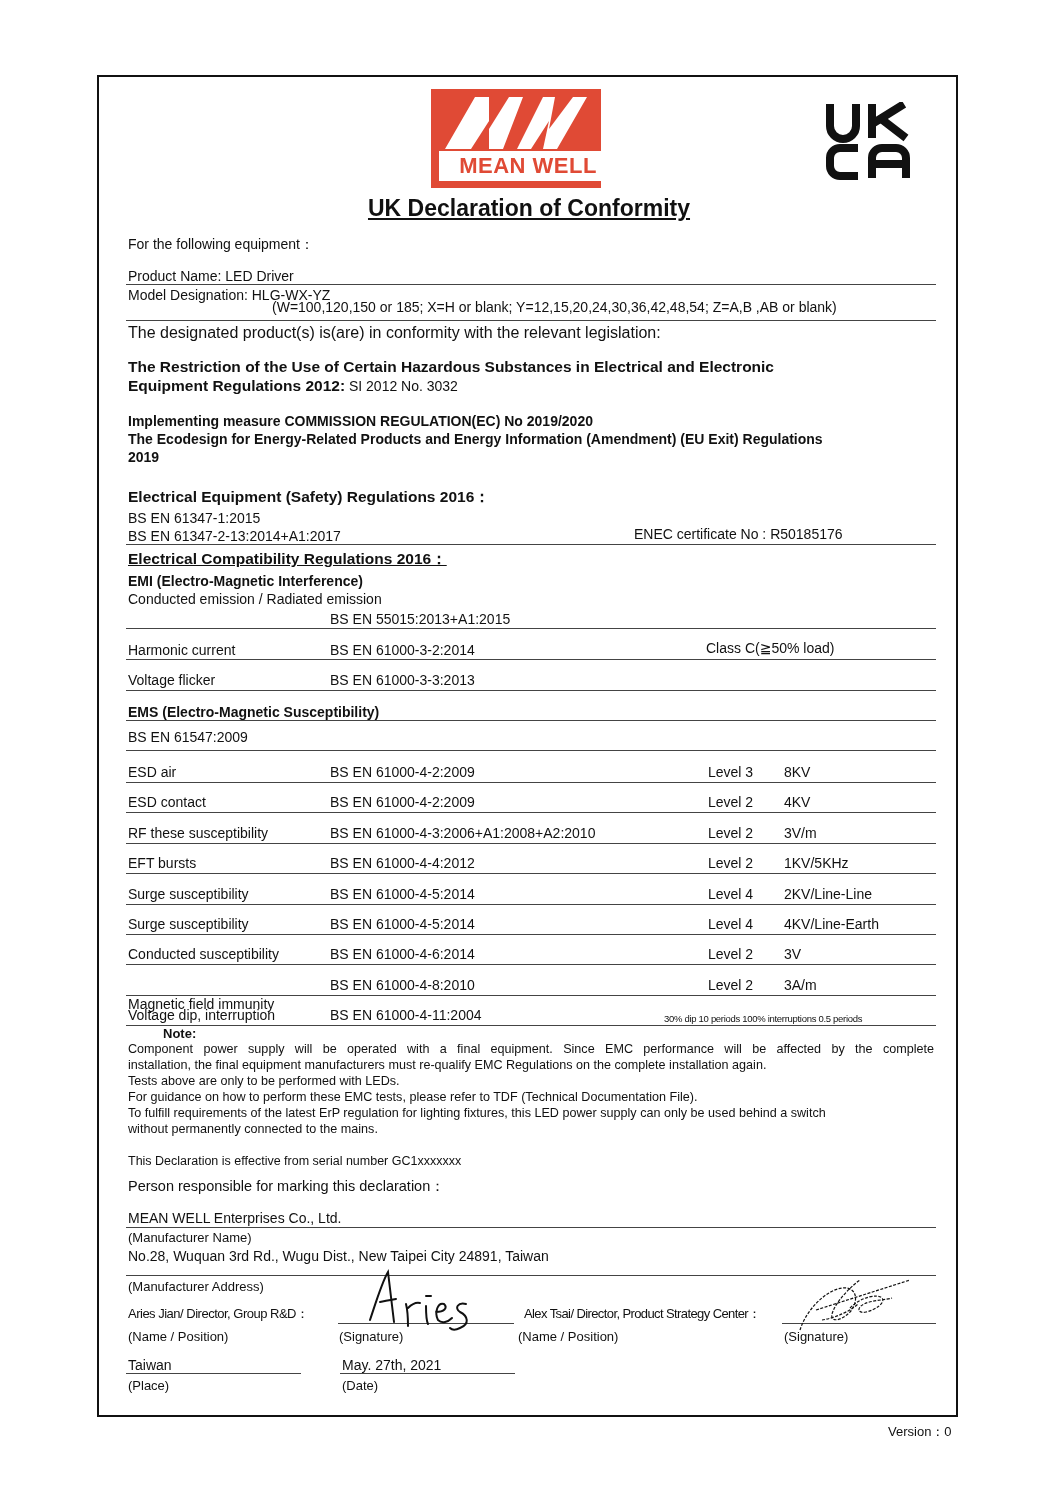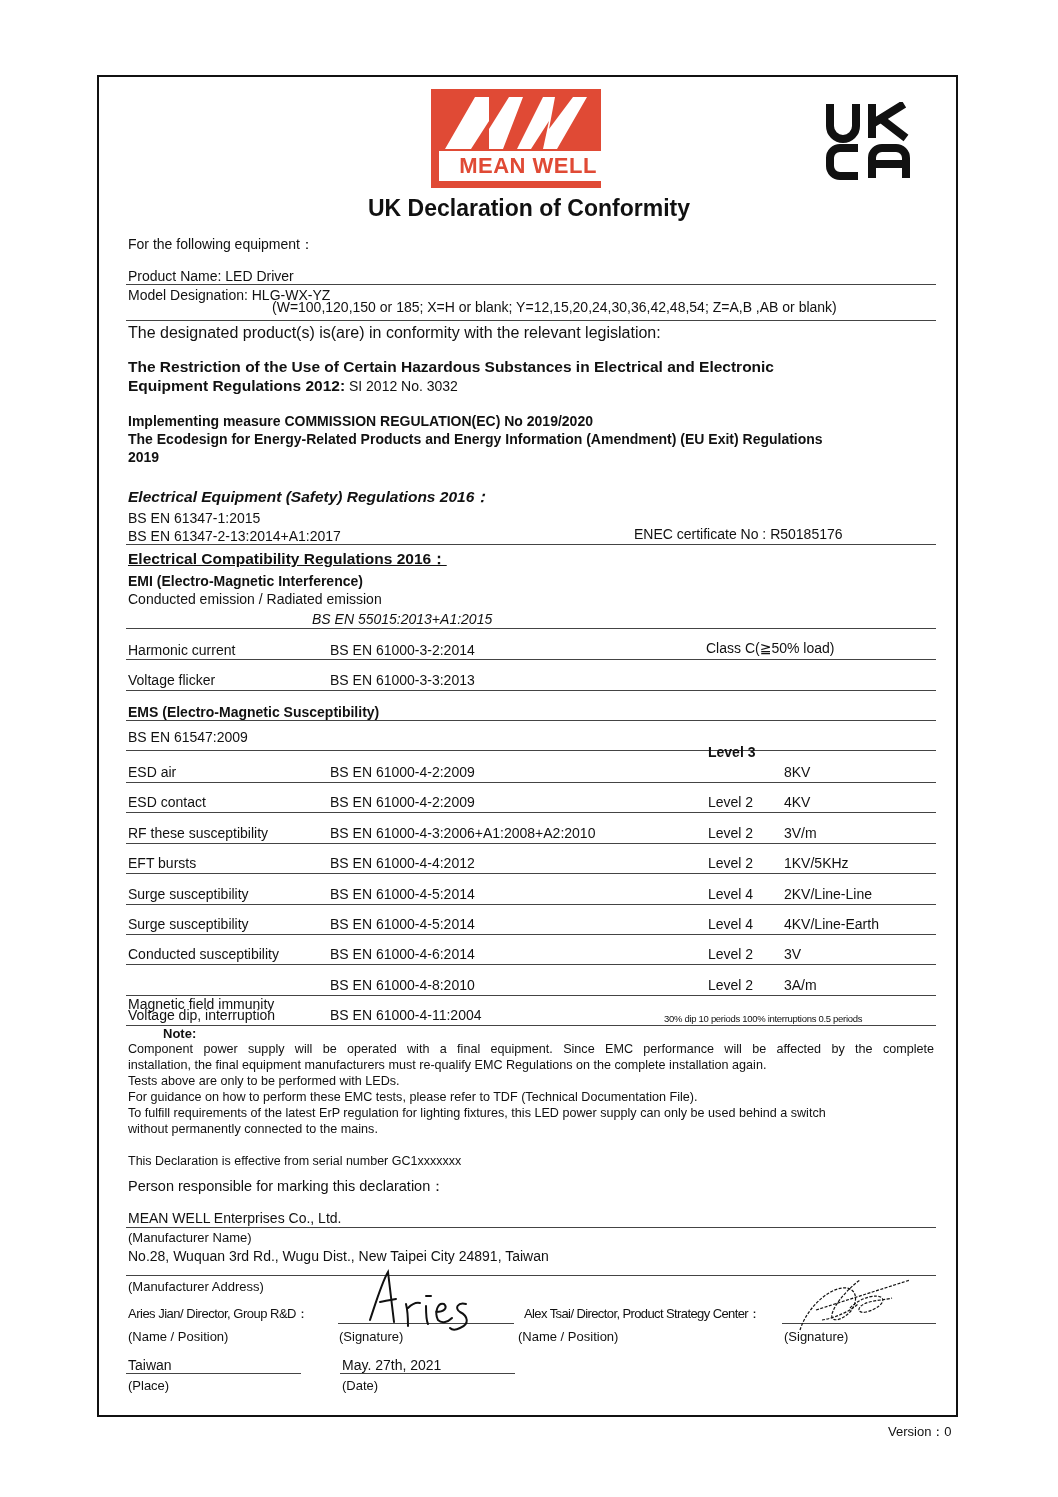--- a/index.html
+++ b/index.html
@@ -5,21 +5,21 @@
   html, body { margin:0; padding:0; background:#fff; }
   body { width:1058px; height:1497px; position:relative; font-family:"Liberation Sans", sans-serif; color:#111; overflow:hidden; }
   .frame { position:absolute; left:97px; top:75px; width:861px; height:1342px; border:2px solid #111; box-sizing:border-box; }
   .t { position:absolute; white-space:nowrap; font-size:14px; line-height:16px; }
   .b { font-weight:bold; }
   .rule { position:absolute; height:1px; background:#444; }
   .logo { position:absolute; left:431px; top:89px; width:170px; height:99px; background:#e04a35; }
   .logo .mw { position:absolute; left:0; top:2px; width:170px; height:62px; }
   .logo .name { position:absolute; left:8px; top:62px; width:178px; height:30px; background:#fff; color:#e04a35; font-weight:bold; font-size:22px; line-height:30px; text-align:center; letter-spacing:0.5px; }
   .ukca { position:absolute; left:824px; top:102px; width:90px; height:78px; }
-  .title { position:absolute; left:0; width:1058px; top:194px; text-align:center; font-size:23px; font-weight:bold; line-height:28px; }
+  .title { position:absolute; left:0; width:1058px; top:194px; text-align:center; font-size:23px; font-weight:bold; line-height:28px;text-decoration:underline; }
   .small { font-size:13px; }
   .tiny { font-size:9.5px; letter-spacing:-0.3px; }
   .note { font-size:12.6px; line-height:15.4px; }
   .sig { position:absolute; }
 </style>
 </head>
 <body>
 
 <div class="frame"></div>
 
@@ -51,30 +51,30 @@
 <div class="rule" style="left:126px;top:320px;width:810px;"></div>
 <div class="t" style="left:128px;top:324px;font-size:16px;line-height:18px;">The designated product(s) is(are) in conformity with the relevant legislation:</div>
 
 <div class="t b" style="left:128px;top:357px;font-size:15.5px;line-height:19px;">The Restriction of the Use of Certain Hazardous Substances in Electrical and Electronic</div>
 <div class="t" style="left:128px;top:376px;font-size:15.5px;line-height:19px;"><span class="b">Equipment Regulations 2012:</span><span style="font-size:14px;"> SI 2012 No. 3032</span></div>
 
 <div class="t b" style="left:128px;top:413px;"><span>Implementing measure </span><span>COMMISSION REGULATION(EC) No 2019/2020</span></div>
 <div class="t b" style="left:128px;top:431px;">The Ecodesign for Energy-Related Products and Energy Information (Amendment) (EU Exit) Regulations</div>
 <div class="t b" style="left:128px;top:449px;">2019</div>
 
-<div class="t b" style="left:128px;top:488px;font-size:15.5px;line-height:18px;font-style:italic;">Electrical Equipment (Safety) Regulations 2016：</div>
+<div class="t b" style="left:128px;top:488px;font-size:15.5px;line-height:18px;">Electrical Equipment (Safety) Regulations 2016：</div>
 <div class="t" style="left:128px;top:510px;">BS EN 61347-1:2015</div>
 <div class="t" style="left:128px;top:528px;">BS EN 61347-2-13:2014+A1:2017</div>
 <div class="t" style="left:634px;top:526px;">ENEC certificate No : R50185176</div>
 <div class="rule" style="left:126px;top:544px;width:810px;"></div>
 
 <div class="t b" style="left:128px;top:550px;font-size:15.5px;line-height:18px;text-decoration:underline;">Electrical Compatibility Regulations 2016：</div>
 <div class="t b" style="left:128px;top:573px;">EMI (Electro-Magnetic Interference)</div>
 <div class="t" style="left:128px;top:591px;">Conducted emission / Radiated emission</div>
-<div class="t" style="left:312px;top:611px;font-style:italic;">BS EN 55015:2013+A1:2015</div>
+<div class="t" style="left:330px;top:611px;">BS EN 55015:2013+A1:2015</div>
 <div class="rule" style="left:126px;top:628px;width:810px;"></div>
 
 <div>
   <div class="t" style="left:128px;top:642px;">Harmonic current</div>
   <div class="t" style="left:330px;top:642px;">BS EN 61000-3-2:2014</div>
   <div class="t" style="left:706px;top:640px;text-align:right;">Class C(≧50% load)</div>
   <div class="rule" style="left:126px;top:659px;width:810px;"></div>
 </div>
 <div>
   <div class="t" style="left:128px;top:672px;">Voltage flicker</div>
@@ -84,21 +84,21 @@
 
 <div class="t b" style="left:128px;top:704px;">EMS (Electro-Magnetic Susceptibility)</div>
 <div class="rule" style="left:126px;top:720px;width:810px;"></div>
 <div class="t" style="left:128px;top:729px;">BS EN 61547:2009</div>
 <div class="rule" style="left:126px;top:750px;width:810px;"></div>
 
 <div id="ems-rows">
     <div>
       <div class="t" style="left: 128px; top: 764px;">ESD air</div>
       <div class="t" style="left: 330px; top: 764px;">BS EN 61000-4-2:2009</div>
-      <div class="t" style="left: 708px; top: 744px; font-weight: bold;">Level 3</div>
+      <div class="t" style="left: 708px; top: 764px;">Level 3</div>
       <div class="t" style="left: 784px; top: 764px;">8KV</div>
       <div class="rule" style="left: 126px; top: 782px; width: 810px;"></div>
     </div>
     <div>
       <div class="t" style="left: 128px; top: 794.4px;">ESD contact</div>
       <div class="t" style="left: 330px; top: 794.4px;">BS EN 61000-4-2:2009</div>
       <div class="t" style="left: 708px; top: 794.4px;">Level 2</div>
       <div class="t" style="left: 784px; top: 794.4px;">4KV</div>
       <div class="rule" style="left: 126px; top: 812.4px; width: 810px;"></div>
     </div>

